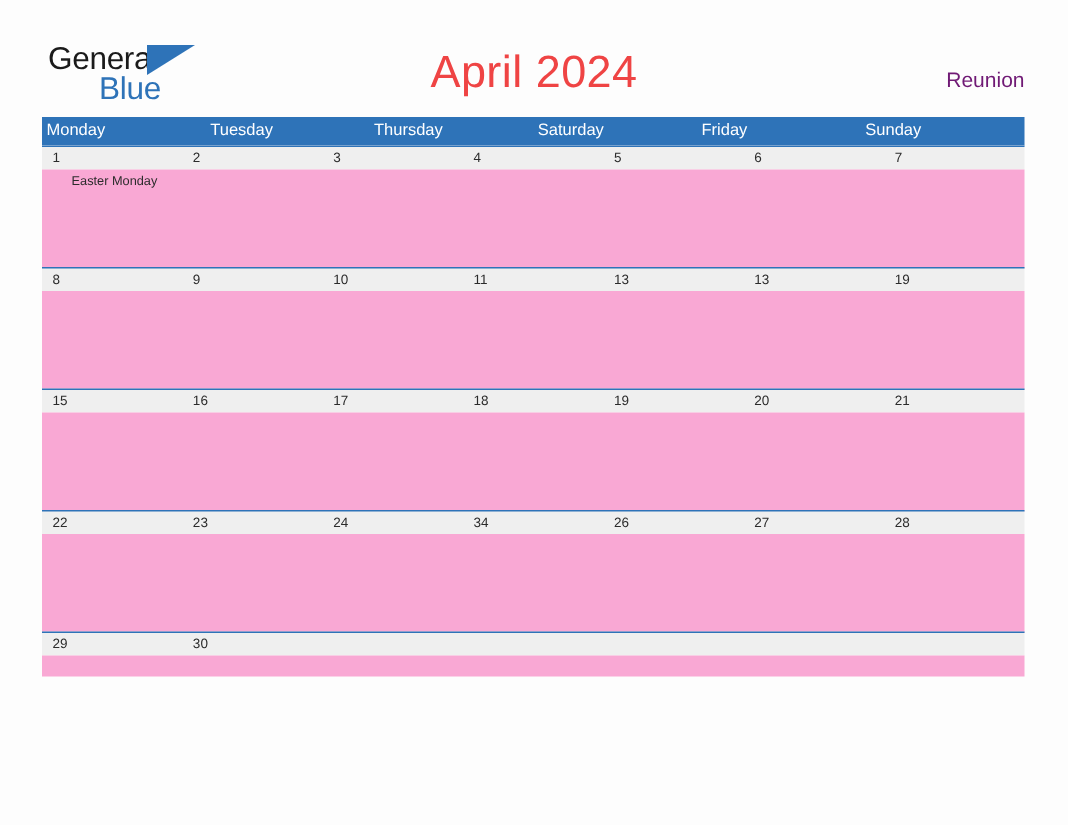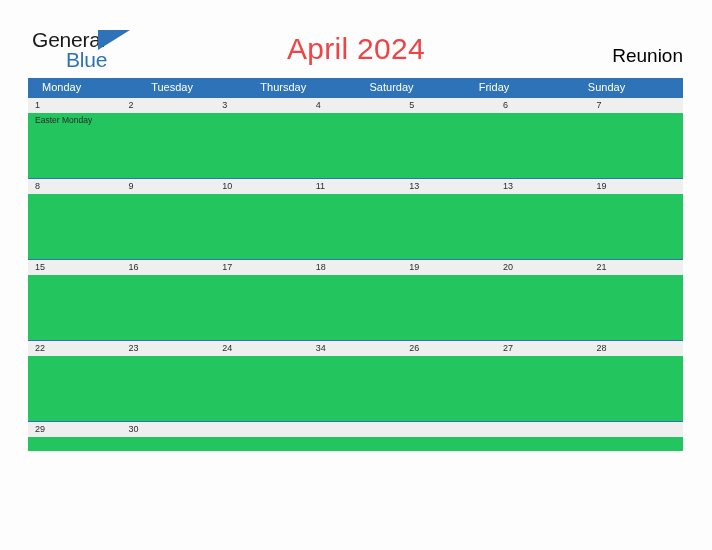--- a/index.html
+++ b/index.html
@@ -75,42 +75,42 @@
     font-size: 30px;
     font-weight: 400;
     color: #ef4444;
     letter-spacing: 0.3px;
   }
 
   .region-label {
     position: absolute;
     right: 29px;
     top: 45px;
-    font-size: 19px;
-    color: #000000;
+    font-size: 14px;
+    color: #701a75;
   }
 
   
   .calendar {
     position: absolute;
     left: 28px;
     top: 78px;
     width: 655px;
   }
 
   .weekday-row {
     display: flex;
     width: 655px;
     height: 19px;
     background: #2e73b8;
   }
   .weekday-cell {
     flex: 1 1 0;
     box-sizing: border-box;
-    padding-left: 14px;
+    padding-left: 3px;
     line-height: 19px;
     font-size: 11px;
     color: #ffffff;
     white-space: nowrap;
     overflow: hidden;
   }
 
   .week-row {
     width: 655px;
     height: 81px;
@@ -138,21 +138,22 @@
     padding-left: 7px;
     line-height: 15px;
     font-size: 9px;
     color: #2b2b2b;
   }
 
   .events-band {
     display: flex;
     width: 655px;
     height: 66px;
-    background: #22c55e;
+    background: #f9a8d4;
+    text-align: center;
   }
   .week-row.last .events-band {
     height: 14px;
   }
 
   .event-cell {
     flex: 1 1 0;
     box-sizing: border-box;
     padding: 2px 4px 0 7px;
     overflow: hidden;

